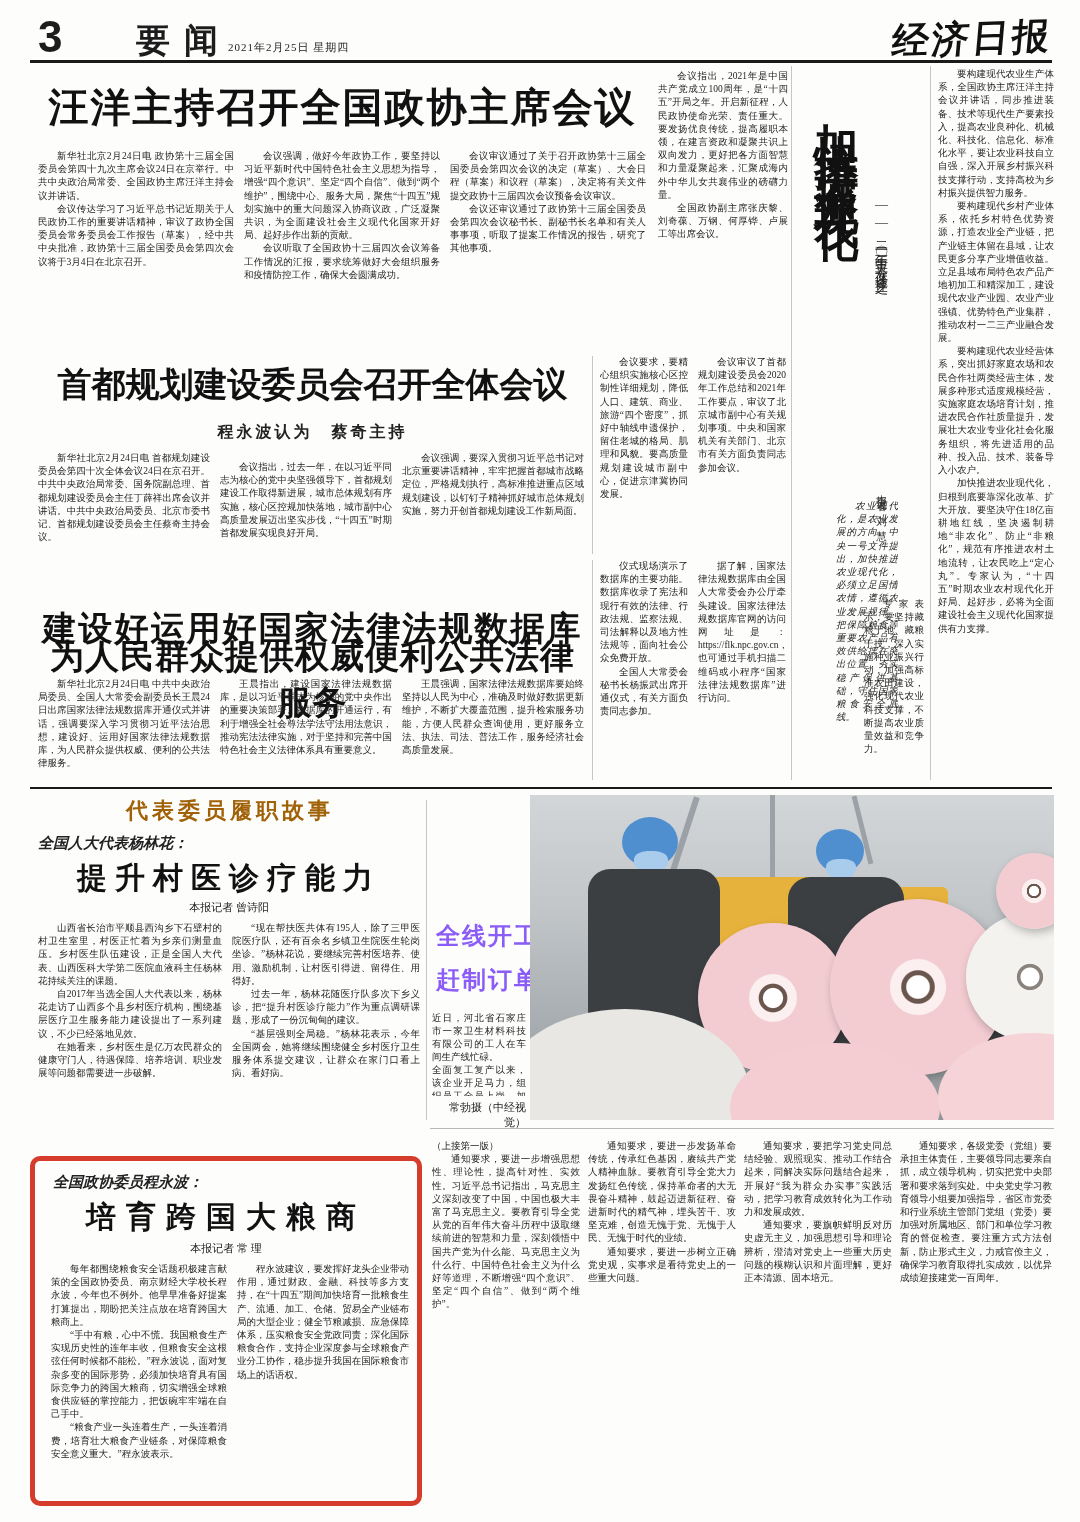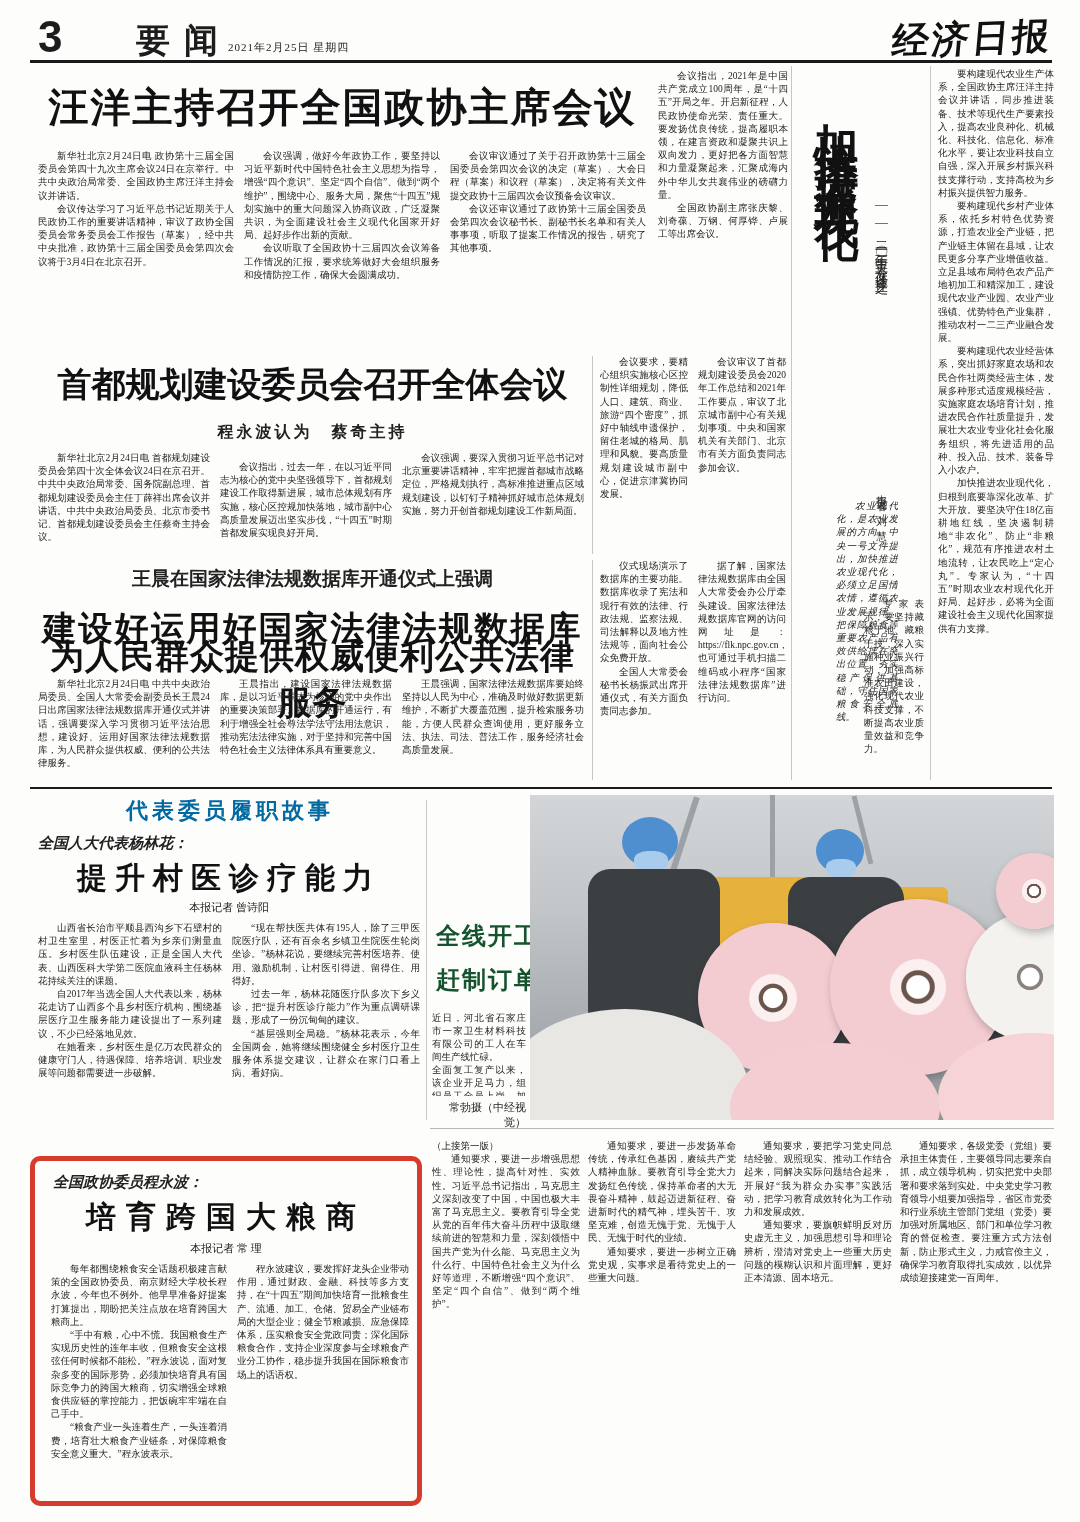--- a/index.html
+++ b/index.html
@@ -26,36 +26,36 @@
   .col { font-size:9.5px; line-height:13.2px; text-align:justify; overflow:hidden; color:#222; }
   .col p { text-indent:2em; }
   .col.noindent-first p:first-child { text-indent:0; }
 
   
   .vert { writing-mode:vertical-rl; text-orientation:upright; }
   .vtitle { font-family:"Liberation Sans", sans-serif; font-weight:bold; font-size:44px; letter-spacing:12px; color:#111; }
   .vsub { font-size:13px; letter-spacing:3px; color:#222; }
   .vby { font-size:10.5px; letter-spacing:2px; color:#333; }
 
-  .red-label { font-family:"Liberation Sans", sans-serif; font-weight:bold; font-size:22px; letter-spacing:4px; color:#0369a1; text-align:center; }
+  .red-label { font-family:"Liberation Sans", sans-serif; font-weight:bold; font-size:22px; letter-spacing:4px; color:#a16207; text-align:center; }
   .grain-box { border:5px solid #d53c2c; border-radius:10px; }
 
   
   .photo { background:linear-gradient(#d3d6d8 0%, #c2c6c9 35%, #a8adb1 70%, #8f9498 100%); overflow:hidden; }
   .photo .strut { position:absolute; background:#9ba1a6; }
   .machine { position:absolute; background:#e7b23c; border-radius:6px; box-shadow:inset 0 -18px 0 #c99828; }
   .head { position:absolute; background:#4f8fd0; border-radius:50%; }
   .mask { position:absolute; background:#a9cbec; border-radius:40% 40% 50% 50%; }
   .bodyfig { position:absolute; background:#3c3f42; border-radius:22px 22px 8px 8px; }
   .roll { position:absolute; border-radius:50%; background:radial-gradient(circle at 50% 50%, #ffffff 0 9%, #6b564e 10% 13%, #fbeff0 14% 22%, #f2ccd1 23% 100%); box-shadow:2px 4px 8px rgba(0,0,0,.25); }
   .roll.white { background:radial-gradient(circle at 50% 50%, #ffffff 0 10%, #8a827c 11% 14%, #f4f2ef 15% 100%); }
   .blob { position:absolute; border-radius:50%; }
   .belt { position:absolute; background:#3f4245; }
 
-  .caption-title { font-family:"Liberation Sans", sans-serif; font-weight:bold; font-size:24px; letter-spacing:2px; color:#14532d; }
+  .caption-title { font-family:"Liberation Sans", sans-serif; font-weight:bold; font-size:24px; letter-spacing:2px; color:#8b5cf6; }
   .caption { font-size:9.5px; line-height:13px; text-align:justify; overflow:hidden; color:#222; }
   .credit { font-size:11px; text-align:right; color:#222; }
   .rule-v { background:#c7c7c2; }
 </style>
 </head>
 <body>
 
 <div class="page">
 
   <div class="abs pagenum" style="left:38px;top:12px;">3</div>
@@ -112,21 +112,20 @@
       <p>会议强调，要深入贯彻习近平总书记对北京重要讲话精神，牢牢把握首都城市战略定位，严格规划执行，高标准推进重点区域规划建设，以钉钉子精神抓好城市总体规划实施，努力开创首都规划建设工作新局面。</p>
     </div>
   <div class="abs rule-v" style="left:592px;top:356px;width:1px;height:198px;"></div>
   <div class="abs col" style="left:600px;top:356px;width:88px;height:198px;">
       <p>会议要求，要精心组织实施核心区控制性详细规划，降低人口、建筑、商业、旅游“四个密度”，抓好中轴线申遗保护，留住老城的格局、肌理和风貌。要高质量规划建设城市副中心，促进京津冀协同发展。</p>
     </div>
   <div class="abs col" style="left:698px;top:356px;width:88px;height:198px;">
       <p>会议审议了首都规划建设委员会2020年工作总结和2021年工作要点，审议了北京城市副中心有关规划事项。中央和国家机关有关部门、北京市有关方面负责同志参加会议。</p>
     </div>
 
-  <div class="abs kicker-c" style="left:35px;top:566px;width:555px;font-size:19px;">王晨在国家法律法规数据库开通仪式上强调</div>
   <div class="abs hl" style="left:35px;top:594px;width:555px;font-size:34px;letter-spacing:2px;margin-top:12px;">建设好运用好国家法律法规数据库</div>
   <div class="abs hl" style="left:35px;top:634px;width:555px;font-size:34px;letter-spacing:1px;">为人民群众提供权威便利公共法律服务</div>
   <div class="abs col" style="left:38px;top:678px;width:172px;height:102px;">
       <p>新华社北京2月24日电 中共中央政治局委员、全国人大常委会副委员长王晨24日出席国家法律法规数据库开通仪式并讲话，强调要深入学习贯彻习近平法治思想，建设好、运用好国家法律法规数据库，为人民群众提供权威、便利的公共法律服务。</p>
     </div>
   <div class="abs col" style="left:220px;top:678px;width:172px;height:102px;">
       <p>王晨指出，建设国家法律法规数据库，是以习近平同志为核心的党中央作出的重要决策部署。数据库的开通运行，有利于增强全社会尊法学法守法用法意识，推动宪法法律实施，对于坚持和完善中国特色社会主义法律体系具有重要意义。</p>
     </div>
   <div class="abs col" style="left:402px;top:678px;width:182px;height:102px;">
       <p>王晨强调，国家法律法规数据库要始终坚持以人民为中心，准确及时做好数据更新维护，不断扩大覆盖范围，提升检索服务功能，方便人民群众查询使用，更好服务立法、执法、司法、普法工作，服务经济社会高质量发展。</p>

